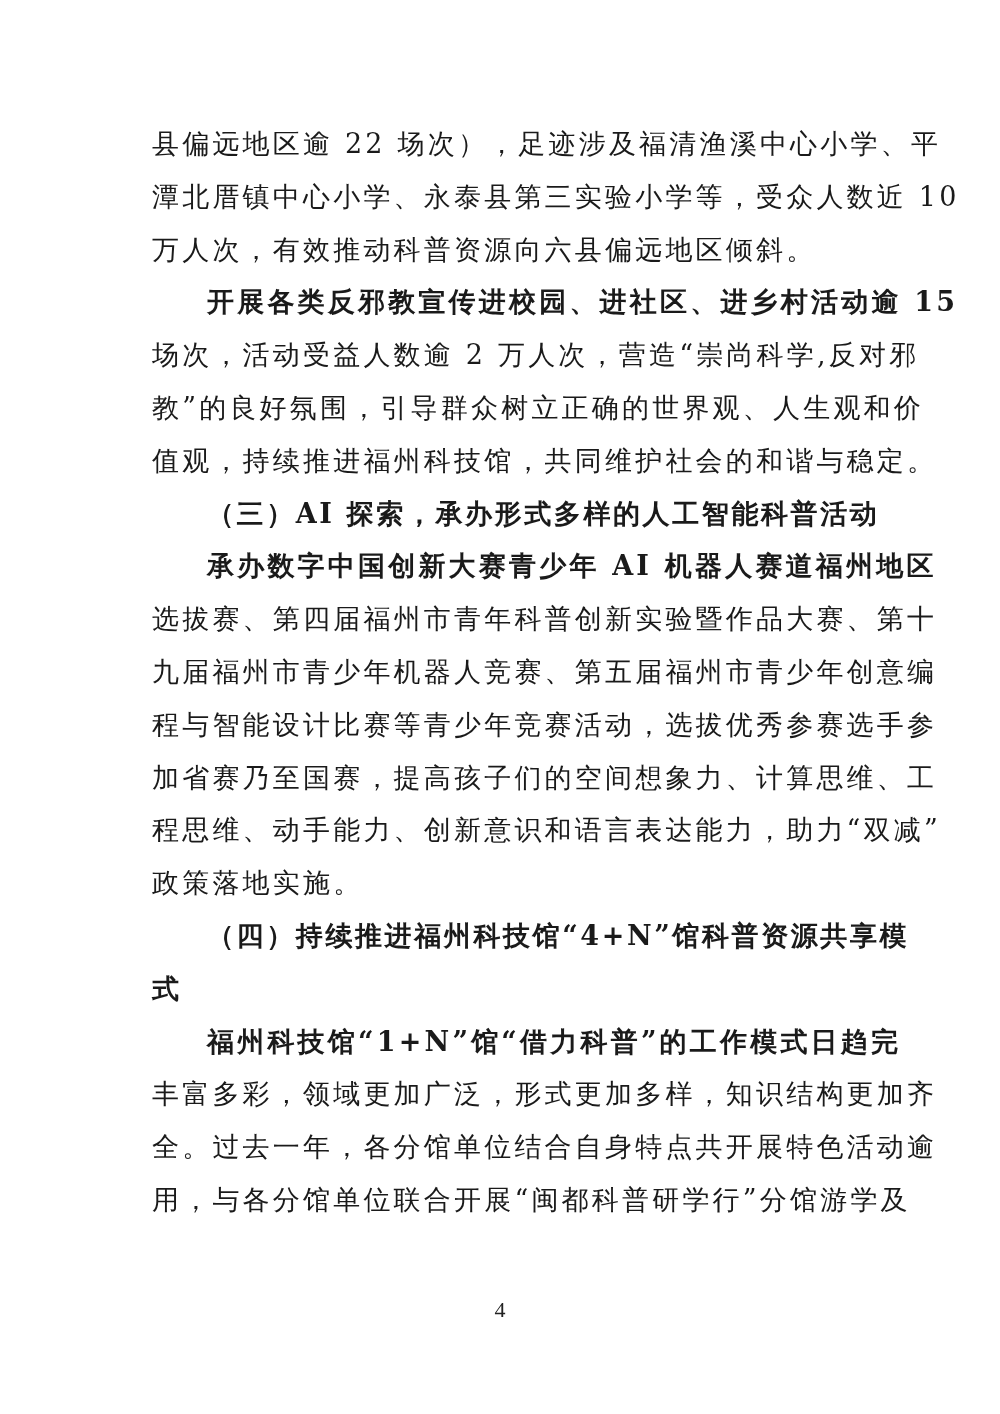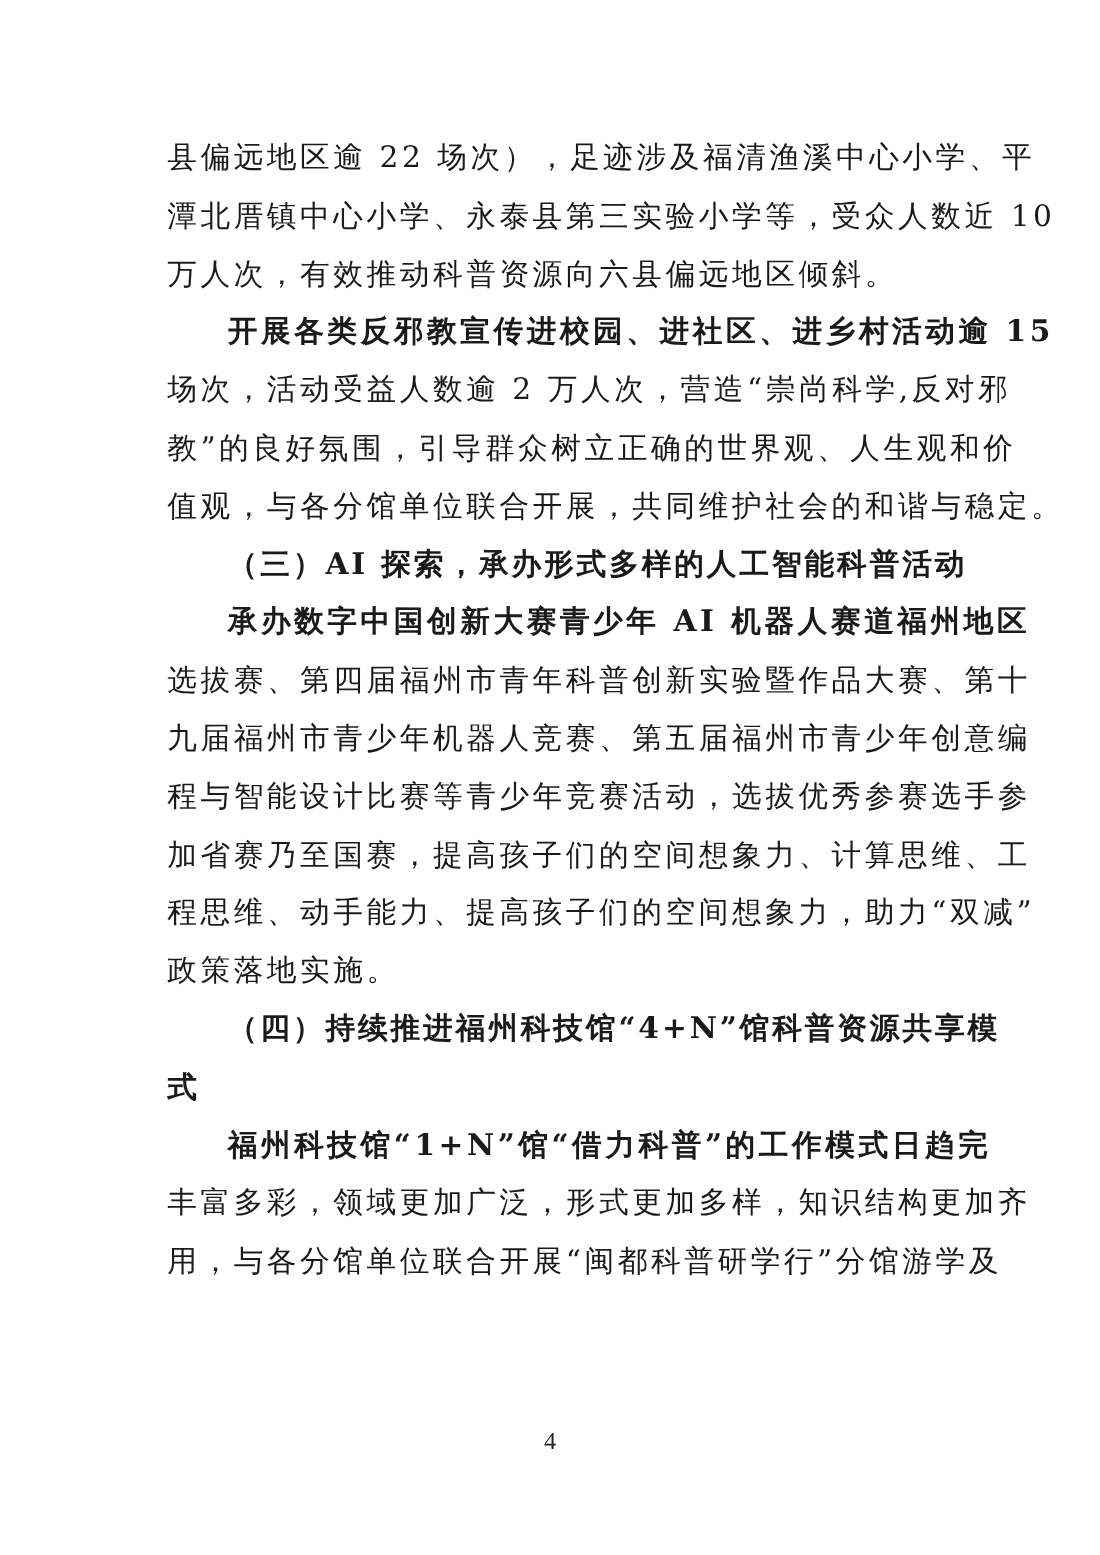--- a/index.html
+++ b/index.html
@@ -16,29 +16,30 @@
 </head>
 <body>
 
 <div class="page">
   <div class="line">县偏远地区逾 22 场次），足迹涉及福清渔溪中心小学、平</div>
   <div class="line">潭北厝镇中心小学、永泰县第三实验小学等，受众人数近 10</div>
   <div class="line">万人次，有效推动科普资源向六县偏远地区倾斜。</div>
   <div class="line indent">开展各类反邪教宣传进校园、进社区、进乡村活动逾 15</div>
   <div class="line">场次，活动受益人数逾 2 万人次，营造“崇尚科学,反对邪</div>
   <div class="line">教”的良好氛围，引导群众树立正确的世界观、人生观和价</div>
-  <div class="line">值观，与各分馆单位联合开展，共同维护社会的和谐与稳定。</div>
+  <div class="line">值观，持续推进福州科技馆，共同维护社会的和谐与稳定。</div>
   <div class="line indent heading">（三）AI 探索，承办形式多样的人工智能科普活动</div>
   <div class="line indent">承办数字中国创新大赛青少年 AI 机器人赛道福州地区</div>
   <div class="line">选拔赛、第四届福州市青年科普创新实验暨作品大赛、第十</div>
   <div class="line">九届福州市青少年机器人竞赛、第五届福州市青少年创意编</div>
   <div class="line">程与智能设计比赛等青少年竞赛活动，选拔优秀参赛选手参</div>
   <div class="line">加省赛乃至国赛，提高孩子们的空间想象力、计算思维、工</div>
-  <div class="line">程思维、动手能力、提高孩子们的空间想象力，助力“双减”</div>
+  <div class="line">程思维、动手能力、创新意识和语言表达能力，助力“双减”</div>
   <div class="line">政策落地实施。</div>
   <div class="line indent heading">（四）持续推进福州科技馆“4+N”馆科普资源共享模</div>
   <div class="line heading">式</div>
   <div class="line indent">福州科技馆“1+N”馆“借力科普”的工作模式日趋完</div>
   <div class="line">丰富多彩，领域更加广泛，形式更加多样，知识结构更加齐</div>
+  <div class="line">全。过去一年，各分馆单位结合自身特点共开展特色活动逾</div>
   <div class="line">用，与各分馆单位联合开展“闽都科普研学行”分馆游学及</div>
 </div>
 
 <div class="page-number">4</div>
 
 </body></html>

